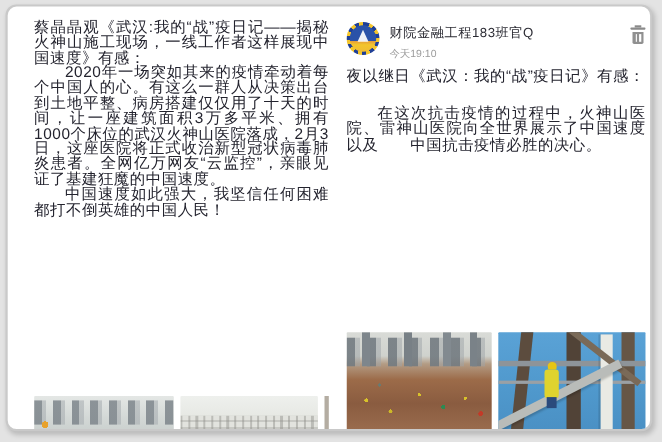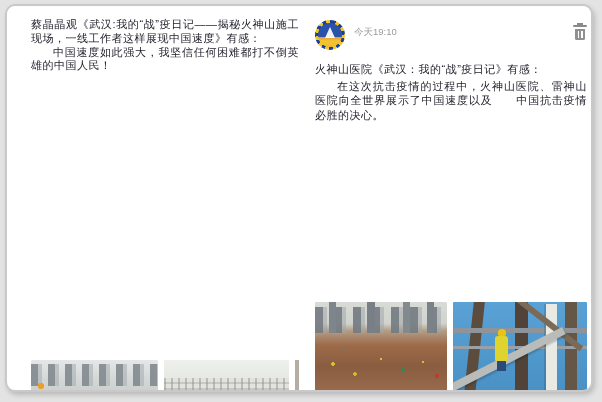--- a/index.html
+++ b/index.html
@@ -9,21 +9,21 @@
     font-family:"Liberation Sans", sans-serif;
   }
   .frame{
     position:absolute;left:5px;top:4px;width:584px;height:384px;
     background:#ffffff;border:2px solid #c9c9c9;border-radius:10px;
     box-shadow:2px 3px 5px rgba(0,0,0,0.18);
     overflow:hidden;
   }
   
   .para{
-    margin:0;color:#23232e;font-size:11px;line-height:13.6px;
+    margin:0;color:#23232e;font-size:14px;line-height:13.6px;
     text-align:justify;letter-spacing:0.5px;
   }
   .indent{text-indent:2em;}
   
   .page-left{position:absolute;left:24px;top:12px;width:268px;height:374px;overflow:hidden;}
   .page-left .text{height:338px;overflow:hidden;}
   .page-left .para{line-height:13.8px;}
   .photo-strip{position:absolute;left:0;top:342px;width:268px;height:44px;display:flex;gap:6px;}
   .photo{position:relative;overflow:hidden;border-radius:1px;}
   .pl1{width:128px;height:44px;background:linear-gradient(180deg,#e4e7e5 0%,#d3d8d6 45%,#c3c9c7 100%);}
@@ -56,21 +56,21 @@
   .author{font-size:12px;color:#2b2b33;letter-spacing:0.5px;cursor:pointer;}
   .time{font-size:9.5px;color:#9b9b9b;margin-top:4px;}
   .trash-icon{margin-left:auto;margin-top:4px;width:14px;height:17px;position:relative;cursor:pointer;}
   .trash-icon::before{content:"";position:absolute;top:-1px;left:4px;width:6px;height:2px;background:#8a8a8a;}
   .trash-icon .lid{position:absolute;top:1px;left:0;width:14px;height:2px;background:#8a8a8a;border-radius:1px;}
   .trash-icon .can{position:absolute;top:5px;left:2px;width:10px;height:11px;background:#909090;border-radius:0 0 1.5px 1.5px;}
   .trash-icon .can::before{content:"";position:absolute;left:2.5px;top:2px;width:1.5px;height:7px;background:#ffffff;}
   .trash-icon .can::after{content:"";position:absolute;left:6px;top:2px;width:1.5px;height:7px;background:#ffffff;}
   .page-right .text{height:244px;overflow:hidden;margin-top:4px;}
   .page-right .para{line-height:14.6px;}
-  .page-right .para + .para{margin-top:2px;}
+  .page-right .para + .para{margin-top:18px;}
   .post-photos{position:absolute;left:0;bottom:0;width:272px;height:90px;display:flex;gap:6px;}
   .pr1{width:132px;height:90px;cursor:pointer;
     background:linear-gradient(180deg,#d9dbd7 0%,#cfd2cd 24%,#b39c85 32%,#9c6b49 48%,#8a5c40 72%,#9a6c4e 100%);}
   .pr1 .skyline{position:absolute;top:5px;left:0;right:0;height:26px;
     background:repeating-linear-gradient(90deg,rgba(115,123,129,0.9) 0 8px,rgba(158,164,168,0.5) 8px 12px,transparent 12px 19px);}
   .pr1 .towers{position:absolute;top:0;left:0;right:0;height:31px;
     background-image:
       linear-gradient(90deg,transparent 14px,#7e868c 14px 21px,transparent 21px 52px,#788086 52px 60px,transparent 60px 88px,#828a90 88px 95px,transparent 95px 112px,#7a8288 112px 119px,transparent 119px);}
   .pr1 .specks{position:absolute;inset:0;
     background-image:
@@ -96,47 +96,49 @@
   .pr2 .worker::after{content:"";position:absolute;bottom:-9px;left:2px;width:9px;height:10px;background:#2a4a7c;}
 </style>
 </head>
 <body>
 
 <div class="frame">
 
   <div class="page-left">
     <div class="text">
       <p class="para">蔡晶晶观《武汉:我的“战”疫日记——揭秘火神山施工现场，一线工作者这样展现中国速度》有感：</p>
+      <p class="para indent">2020年一场突如其来的疫情牵动着每个中国人的心。有这么一群人从决策出台到土地平整、病房搭建仅仅用了十天的时间，让一座建筑面积3万多平米、拥有1000个床位的武汉火神山医院落成，2月3日，这座医院将正式收治新型冠状病毒肺炎患者。全网亿万网友“云监控”，亲眼见证了基建狂魔的中国速度。</p>
       <p class="para indent">中国速度如此强大，我坚信任何困难都打不倒英雄的中国人民！</p>
     </div>
     <div class="photo-strip">
       <div class="photo pl1">
         <div class="skyline"></div>
         <div class="helmets"></div>
       </div>
       <div class="photo pl2">
         <div class="building"></div>
       </div>
       <div class="sliver"></div>
     </div>
   </div>
 
   <div class="page-right">
     <div class="post-header">
       <div class="avatar"></div>
       <div class="meta">
+        <div class="author">财院金融工程183班官Q</div>
         <div class="time">今天19:10</div>
       </div>
       <div class="trash-icon">
         <div class="lid"></div>
         <div class="can"></div>
       </div>
     </div>
     <div class="text">
-      <p class="para">火神山医院《武汉：我的“战”疫日记》有感：</p>
+      <p class="para">夜以继日《武汉：我的“战”疫日记》有感：</p>
       <p class="para indent">在这次抗击疫情的过程中，火神山医院、雷神山医院向全世界展示了中国速度以及　　中国抗击疫情必胜的决心。</p>
     </div>
     <div class="post-photos">
       <div class="photo pr1">
         <div class="skyline"></div>
         <div class="towers"></div>
         <div class="specks"></div>
       </div>
       <div class="photo pr2">
         <div class="col a"></div>

